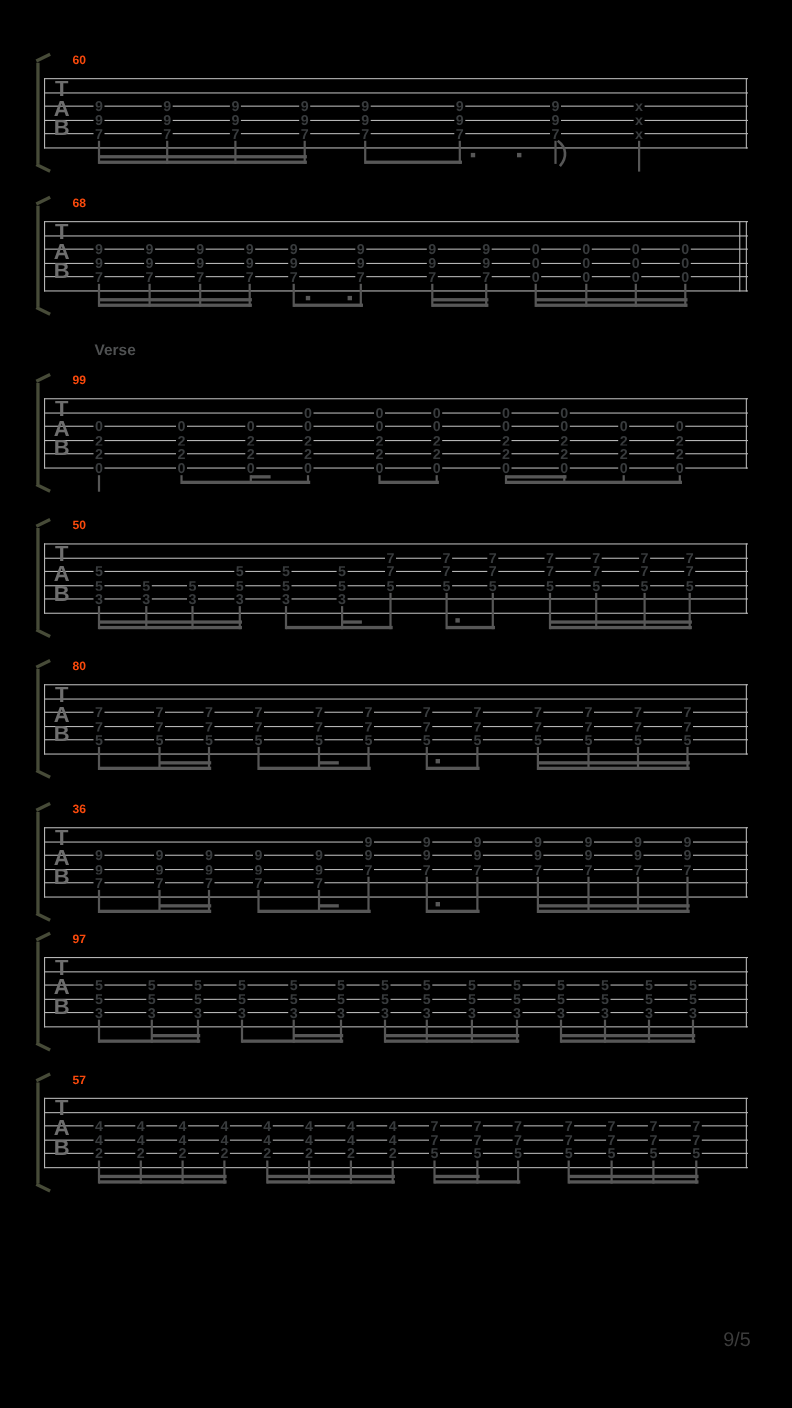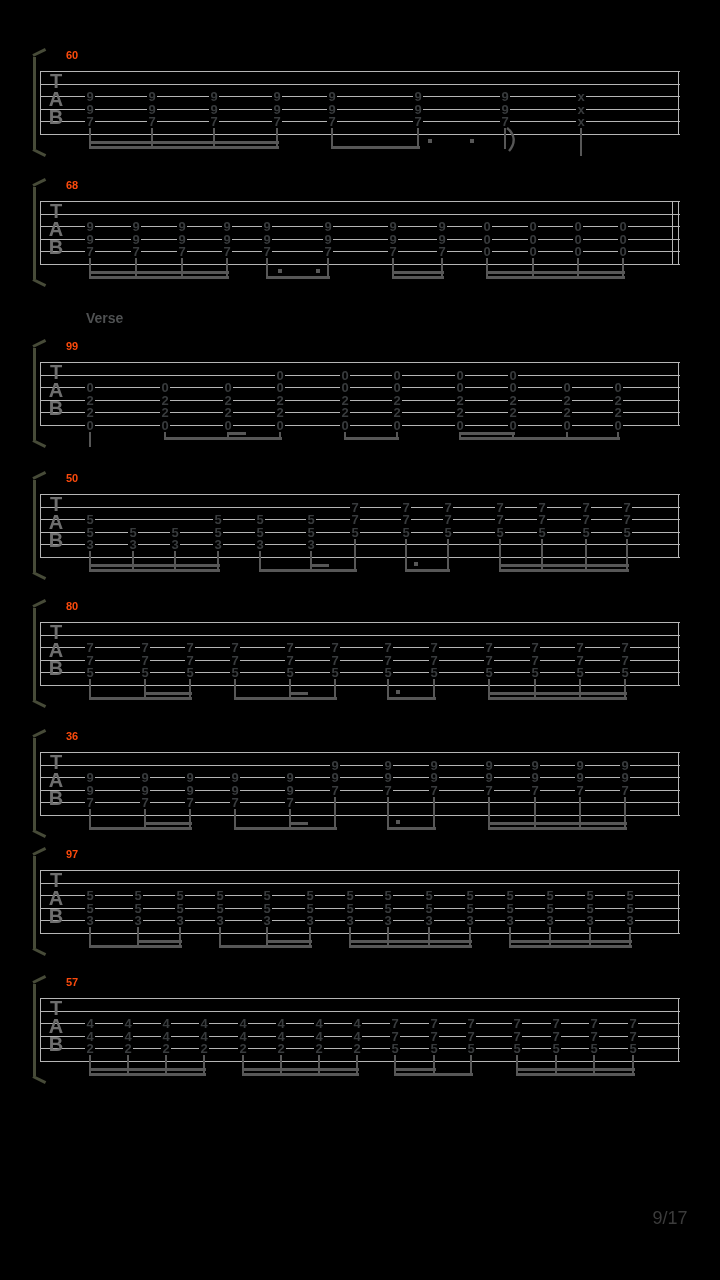--- a/index.html
+++ b/index.html
@@ -603,14 +603,14 @@
       <div class="stem" style="left: 632px; top: 1055.4px; height: 20.6px;"></div>
       <div class="beam" style="left: 90px; top: 1073px; width: 116px;"></div>
       <div class="beam" style="left: 90px; top: 1068px; width: 116px;"></div>
       <div class="beam" style="left: 243px; top: 1073px; width: 116px;"></div>
       <div class="beam" style="left: 243px; top: 1068px; width: 116px;"></div>
       <div class="beam" style="left: 395px; top: 1073px; width: 78px;"></div>
       <div class="beam" style="left: 395px; top: 1068px; width: 41px;"></div>
       <div class="beam" style="left: 517px; top: 1073px; width: 118px;"></div>
       <div class="beam" style="left: 517px; top: 1068px; width: 118px;"></div>
     </div>
-  <div id="page-indicator">9/17</div>
+  <div id="page-indicator">9/5</div>
 </div>
 
 </body></html>

